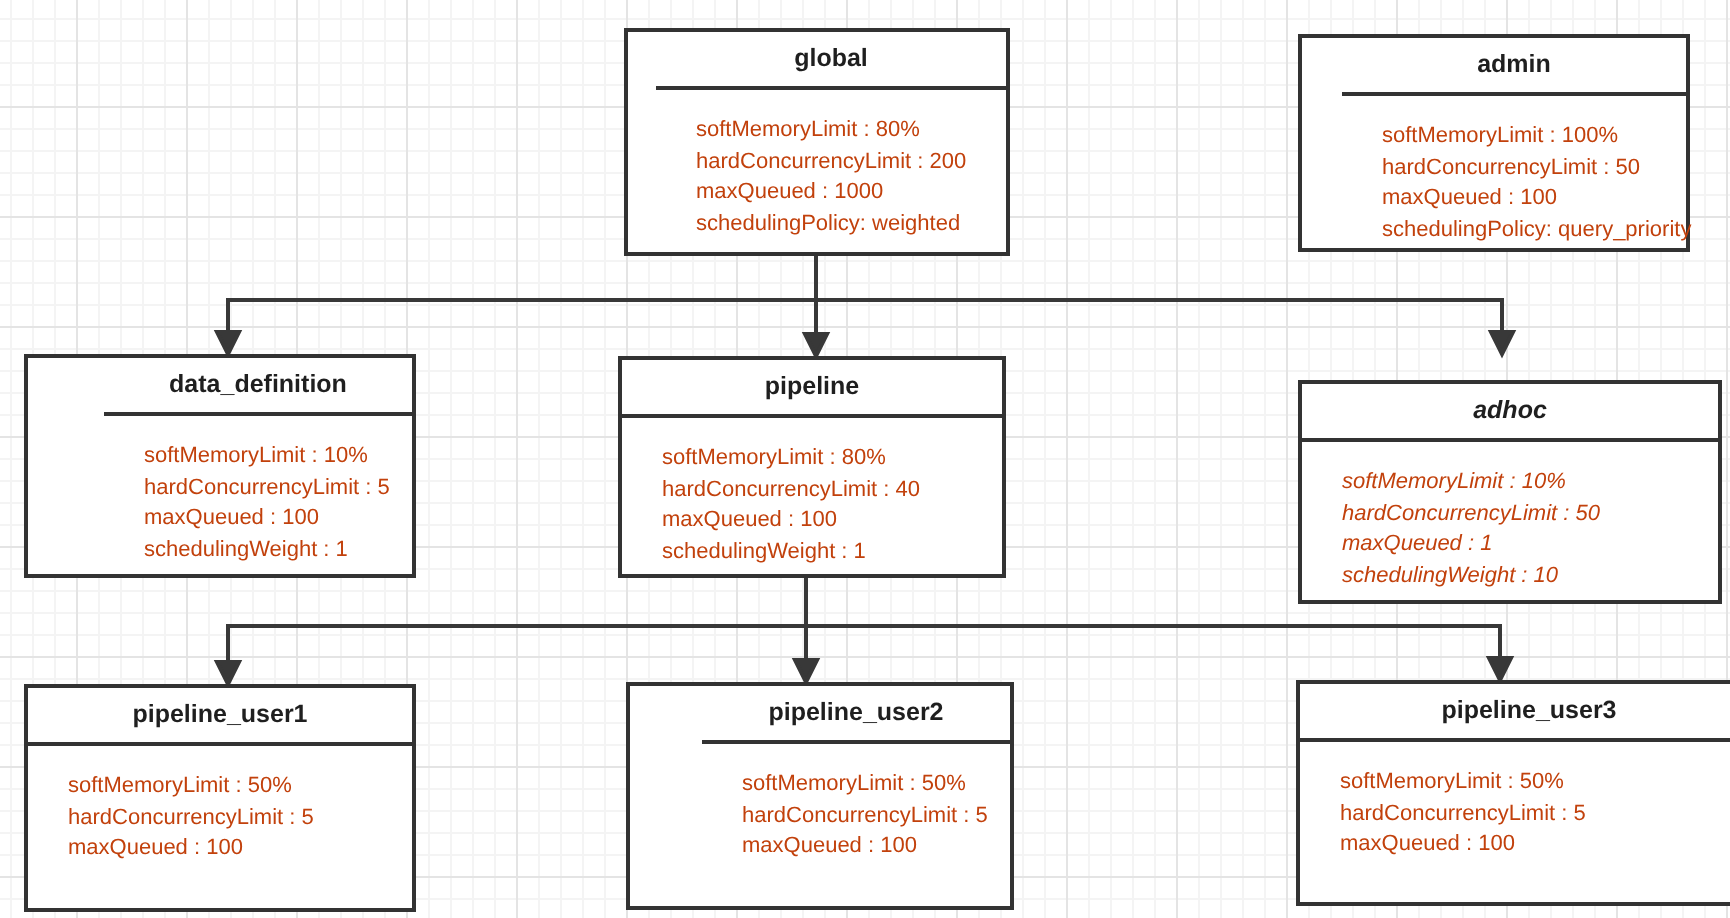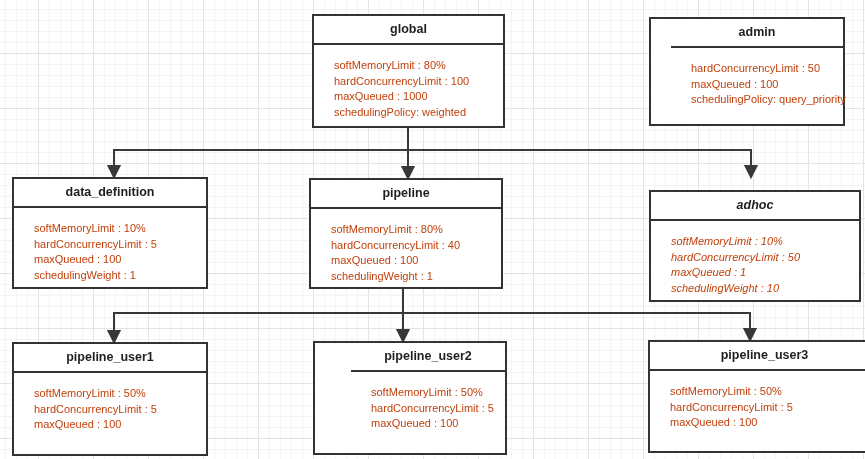--- a/index.html
+++ b/index.html
@@ -45,23 +45,23 @@
   }
   .node-body {
     padding: 13px 5px 0 20px;
     font-size: 11px;
     line-height: 15.5px;
     color: #c2410c;
     white-space: nowrap;
   }
 
   
-  #node-global          { left: 312px; top: 14px;  width: 193px; height: 114px; }
+  #node-global          { left: 312px; top: 14px;  width: 193px; height: 114px; padding-left: 14px; }
   #node-admin           { left: 649px; top: 17px;  width: 196px; height: 109px; padding-left: 20px; }
-  #node-data_definition { left: 12px;  top: 177px; width: 196px; height: 112px; }
+  #node-data_definition { left: 12px;  top: 177px; width: 196px; height: 112px; padding-left: 38px; }
   #node-pipeline        { left: 309px; top: 178px; width: 194px; height: 111px; }
   #node-adhoc           { left: 649px; top: 190px; width: 212px; height: 112px; font-style: italic; }
   #node-pipeline_user1  { left: 12px;  top: 342px; width: 196px; height: 114px; }
   #node-pipeline_user2  { left: 313px; top: 341px; width: 194px; height: 114px; padding-left: 36px; }
   #node-pipeline_user3  { left: 648px; top: 340px; width: 233px; height: 113px; }
 </style>
 </head>
 <body>
 
 <div class="canvas">
@@ -86,29 +86,30 @@
       <polygon points="108.5,331 119.5,331 114,342"></polygon>
       <polygon points="397.5,330 408.5,330 403,341"></polygon>
       <polygon points="744.5,329 755.5,329 750,340"></polygon>
     </g>
   </svg>
 
   <div class="node" id="node-global">
     <div class="node-title">global</div>
     <div class="node-body">
       <div>softMemoryLimit : 80%</div>
-      <div>hardConcurrencyLimit : 100</div>
+      <div>hardConcurrencyLimit : 200</div>
       <div>maxQueued : 1000</div>
       <div>schedulingPolicy: weighted</div>
     </div>
   </div>
 
   <div class="node" id="node-admin">
     <div class="node-title">admin</div>
     <div class="node-body">
+      <div>softMemoryLimit : 100%</div>
       <div>hardConcurrencyLimit : 50</div>
       <div>maxQueued : 100</div>
       <div>schedulingPolicy: query_priority</div>
     </div>
   </div>
 
   <div class="node" id="node-data_definition">
     <div class="node-title">data_definition</div>
     <div class="node-body">
       <div>softMemoryLimit : 10%</div>

